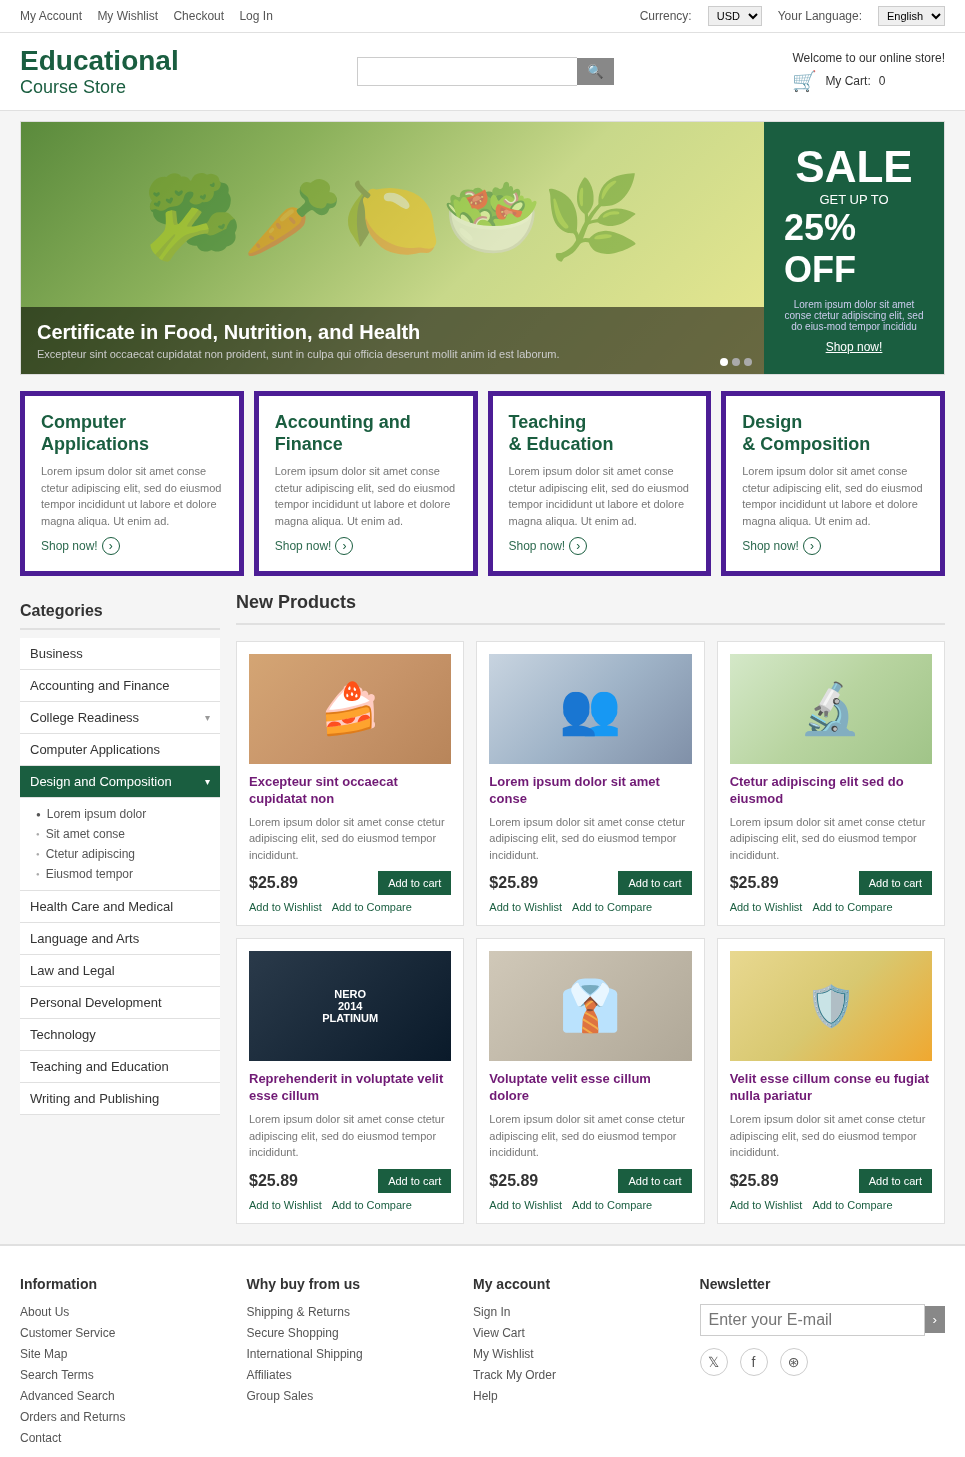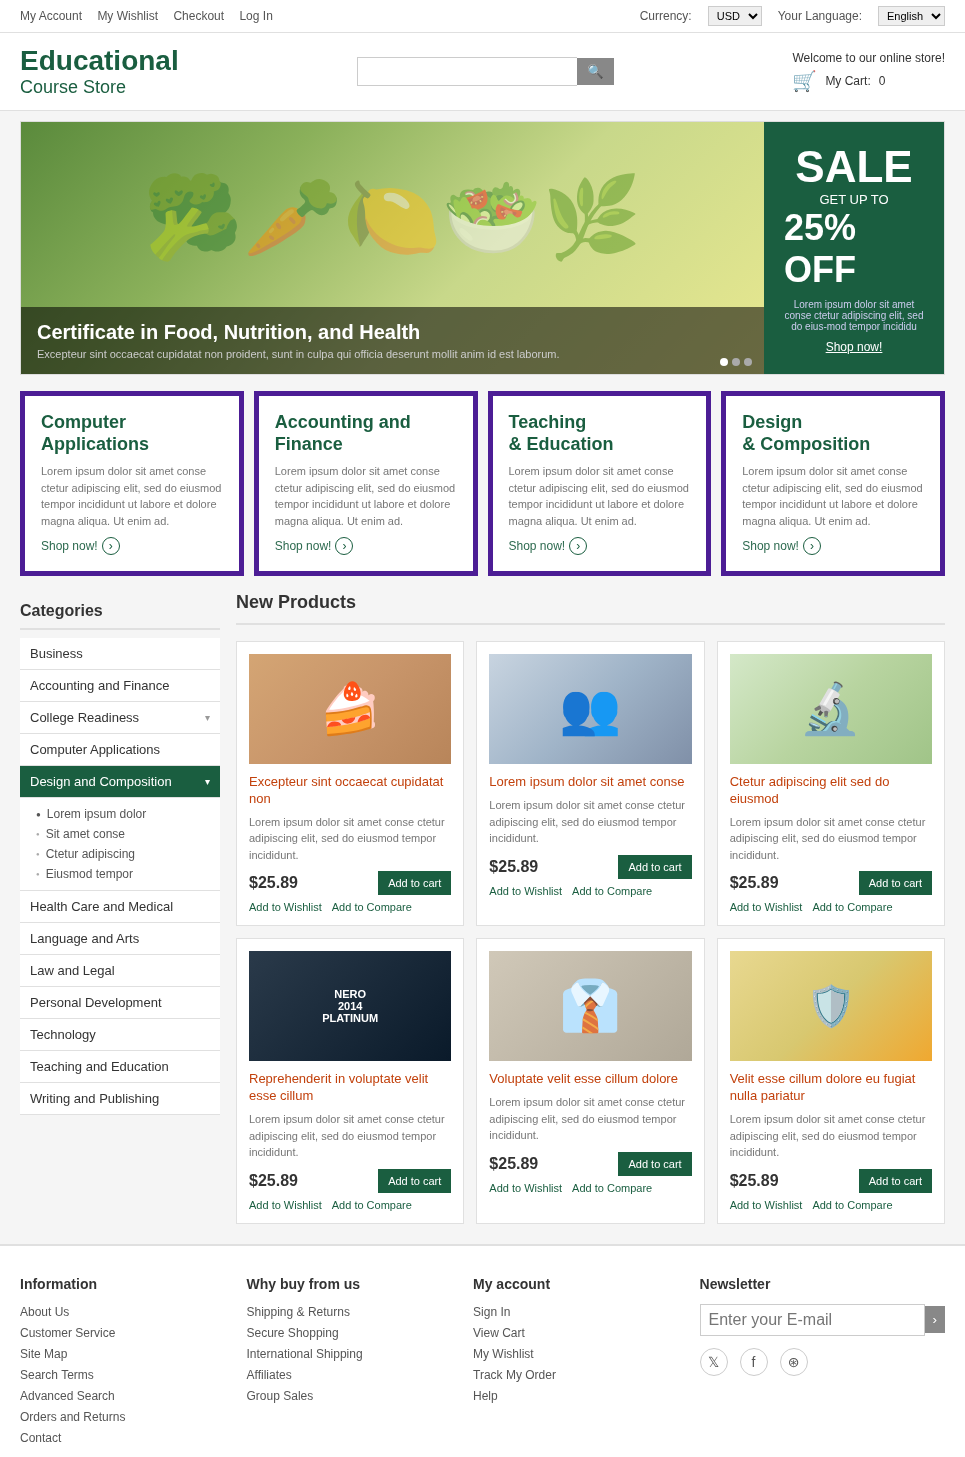--- a/index.html
+++ b/index.html
@@ -70,21 +70,21 @@
     .products-grid { display: grid; grid-template-columns: repeat(3, 1fr); gap: 12px; }
     .product-card { background: #fff; border: 1px solid #e0e0e0; padding: 12px; }
     .product-img { width: 100%; height: 110px; background: #e8e8e8; margin-bottom: 10px; display: flex; align-items: center; justify-content: center; overflow: hidden; }
     .product-img-food { background: linear-gradient(135deg, #d4a574, #c8956a, #b8855a); }
     .product-img-meeting { background: linear-gradient(135deg, #c8d4e0, #a0b4c8, #8090a8); }
     .product-img-study { background: linear-gradient(135deg, #d4e8c8, #b8d4a0, #a0c488); }
     .product-img-software { background: linear-gradient(135deg, #2a3a4a, #1a2a3a, #0a1a2a); }
     .product-img-team { background: linear-gradient(135deg, #d0c8b8, #c0b8a8, #b0a898); }
     .product-img-security { background: linear-gradient(135deg, #e8d890, #d8c870, #f0a830); }
     .product-icon-text { color: #fff; font-size: 11px; text-align: center; font-weight: bold; }
-    .product-name { font-size: 13px; font-weight: normal; color: #c2410c; margin-bottom: 6px; line-height: 1.3; }
+    .product-name { font-size: 13px; font-weight: bold; color: #701a75; margin-bottom: 6px; line-height: 1.3; }
     .product-desc { font-size: 11px; color: #777; line-height: 1.5; margin-bottom: 8px; }
     .product-bottom { display: flex; align-items: center; justify-content: space-between; margin-bottom: 6px; }
     .product-price { font-size: 16px; font-weight: bold; color: #333; }
     .add-to-cart { background: #1a5e40; color: #fff; border: none; padding: 6px 10px; font-size: 11px; cursor: pointer; }
     .product-links { display: flex; gap: 10px; font-size: 11px; color: #1a5e40; }
     .product-links a { color: #1a5e40; }
 
     
     .footer { background: #fff; border-top: 2px solid #e0e0e0; padding: 30px 20px 16px; }
     .footer-grid { display: grid; grid-template-columns: repeat(4, 1fr); gap: 20px; margin-bottom: 20px; }
@@ -332,21 +332,21 @@
         <div class="product-links">
           <a href="#">Add to Wishlist</a>
           <a href="#">Add to Compare</a>
         </div>
       </div>
 
       <div class="product-card">
         <div class="product-img product-img-security">
           <span style="font-size:40px;">🛡️</span>
         </div>
-        <div class="product-name">Velit esse cillum dolore eu fugiat nulla pariatur</div>
+        <div class="product-name">Velit esse cillum conse eu fugiat nulla pariatur</div>
         <div class="product-desc">Lorem ipsum dolor sit amet conse ctetur adipiscing elit, sed do eiusmod tempor incididunt.</div>
         <div class="product-bottom">
           <span class="product-price">$25.89</span>
           <button class="add-to-cart">Add to cart</button>
         </div>
         <div class="product-links">
           <a href="#">Add to Wishlist</a>
           <a href="#">Add to Compare</a>
         </div>
       </div>

